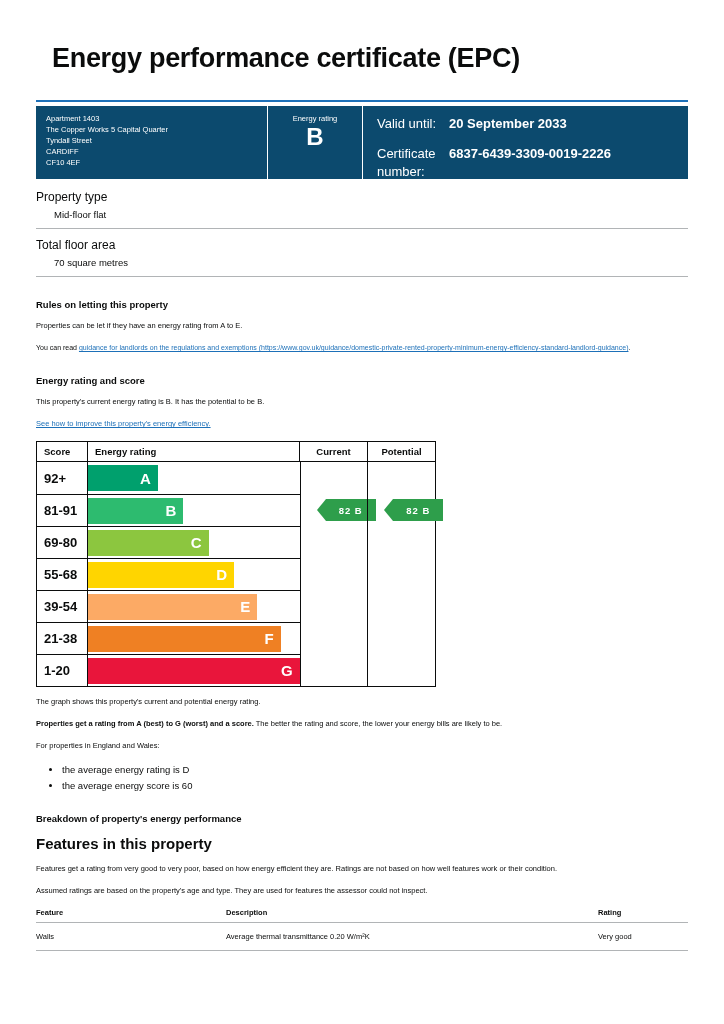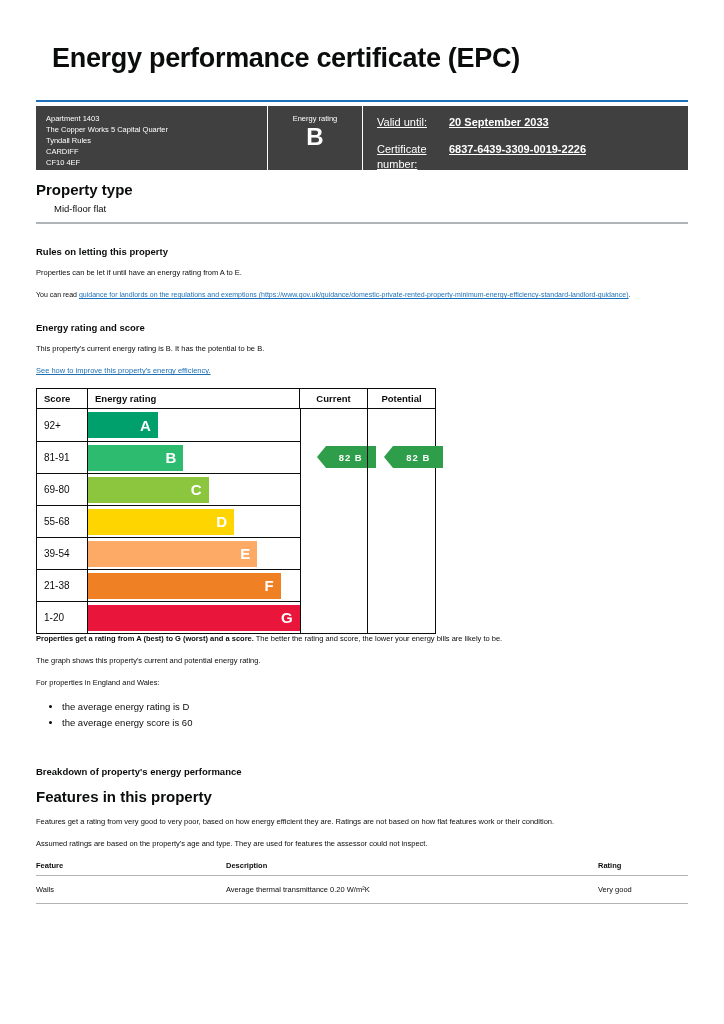--- a/index.html
+++ b/index.html
@@ -28,24 +28,24 @@
   }
   .title-rule {
     border: 0;
     border-top: 2px solid #1d70b8;
     margin: 26px 0 0 0;
   }
 
   
   .banner {
     display: flex;
-    background: #404040;
+    background: #0c4a6e;
     color: #ffffff;
     margin-top: 4px;
-    height: 64px;
+    height: 73px;
   }
   .banner-col {
     padding: 8px 10px 6px 10px;
   }
   .banner-address {
     flex: 0 0 232px;
     font-size: 7.5px;
     line-height: 1.45;
     border-right: 1px solid #ffffff;
   }
@@ -66,42 +66,41 @@
     line-height: 1.05;
     margin-top: 1px;
   }
   .banner-info {
     flex: 1 1 auto;
     padding-left: 14px;
     padding-top: 9px;
   }
   .info-row {
     display: flex;
-    font-size: 11px;
+    font-size: 13px;
     line-height: 1.4;
     margin-bottom: 11px;
-    text-decoration: underline;
   }
   .info-row .k {
     width: 72px;
     flex: 0 0 72px;
   }
   .info-row .v {
     font-weight: bold;
   }
 
   
   .fact {
     border-top: 1px solid #b1b4b6;
     padding: 9px 0 8px 0;
   }
   .fact:first-of-type { border-top: 0; }
   .fact .k {
-    font-size: 15px;
-    font-weight: bold;
+    font-size: 12px;
+    font-weight: normal;
     margin-bottom: 5px;
   }
   .fact .v {
     font-size: 9.5px;
     padding-left: 18px;
   }
   .fact.first { margin-top: 0; border-top: 0; padding-top: 11px; }
   .rule { border: 0; border-top: 1px solid #b1b4b6; margin: 0; }
 
   
@@ -157,22 +156,22 @@
     display: flex;
     align-items: center;
     height: 32px;
     border-top: 1px solid #0b0c0c;
   }
   .epc-row:first-child { border-top: 0; }
   .epc-score {
     width: 50px;
     flex: 0 0 50px;
     padding-left: 7px;
-    font-size: 10px;
-    font-weight: normal;
+    font-size: 13px;
+    font-weight: bold;
   }
   .epc-barwrap {
     flex: 1 1 auto;
     border-left: 1px solid #0b0c0c;
     height: 100%;
     display: flex;
     align-items: center;
   }
   .epc-bar {
     height: 26px;
@@ -248,21 +247,21 @@
 
 <div class="page">
 
   <h1 class="title">Energy performance certificate (EPC)</h1>
   <hr class="title-rule">
 
   <div class="banner">
     <div class="banner-col banner-address">
       <div>Apartment 1403</div>
       <div>The Copper Works 5 Capital Quarter</div>
-      <div>Tyndall Rules</div>
+      <div>Tyndall Street</div>
       <div>CARDIFF</div>
       <div>CF10 4EF</div>
     </div>
     <div class="banner-col banner-rating">
       <span class="lbl">Energy rating</span>
       <span class="val">B</span>
     </div>
     <div class="banner-col banner-info">
       <div class="info-row">
         <span class="k">Valid until:</span>
@@ -273,24 +272,28 @@
         <span class="v">6837-6439-3309-0019-2226</span>
       </div>
     </div>
   </div>
 
   <div class="fact first">
     <div class="k">Property type</div>
     <div class="v">Mid-floor flat</div>
   </div>
   <hr class="rule">
+  <div class="fact" style="border-top:0;">
+    <div class="k">Total floor area</div>
+    <div class="v">70 square metres</div>
+  </div>
   <hr class="rule">
 
   <h2 class="sec">Rules on letting this property</h2>
-  <p class="body">Properties can be let if until have an energy rating from A to E.</p>
+  <p class="body">Properties can be let if they have an energy rating from A to E.</p>
   <p class="body sm">
     <span>You can read </span><a class="link" href="#">guidance for landlords on the regulations and exemptions (https://www.gov.uk/guidance/domestic-private-rented-property-minimum-energy-efficiency-standard-landlord-guidance)</a><span>.</span>
   </p>
 
   <h2 class="sec">Energy rating and score</h2>
   <p class="body">This property's current energy rating is B. It has the potential to be B.</p>
   <p class="body">
     <a class="link" href="#">See how to improve this property's energy efficiency.</a>
   </p>
 
@@ -352,33 +355,33 @@
         </div>
       </div>
       <div class="epc-col-pot">
         <div class="arrow-holder" id="pot-holder" style="top: 37px;">
           <div class="arrow" style="background: rgb(46, 158, 75);">82  B</div>
         </div>
       </div>
     </div>
   </div>
 
+  <p class="body" style="margin-top:10px;">The graph shows this property's current and potential energy rating.</p>
   <p class="body">
     <strong>Properties get a rating from A (best) to G (worst) and a score.</strong><span> The better the rating and score, the lower your energy bills are likely to be.</span>
   </p>
-  <p class="body" style="margin-top:10px;">The graph shows this property's current and potential energy rating.</p>
   <p class="body">For properties in England and Wales:</p>
   <ul class="avg">
     <li>the average energy rating is D</li>
     <li>the average energy score is 60</li>
   </ul>
 
-  <h2 class="sec" style="margin-top:36px;">Breakdown of property's energy performance</h2>
+  <h2 class="sec" style="margin-top:20px;">Breakdown of property's energy performance</h2>
   <h2 class="feat">Features in this property</h2>
-  <p class="body">Features get a rating from very good to very poor, based on how energy efficient they are. Ratings are not based on how flat features work or their condition.</p>
+  <p class="body">Features get a rating from very good to very poor, based on how energy efficient they are. Ratings are not based on how well features work or their condition.</p>
   <p class="body">Assumed ratings are based on the property's age and type. They are used for features the assessor could not inspect.</p>
 
   <div class="feat-table">
     <div class="feat-head">
       <div class="col-feature">Feature</div>
       <div class="col-desc">Description</div>
       <div class="col-rating">Rating</div>
     </div>
     <div class="feat-row">
       <div class="col-feature">Walls</div>

